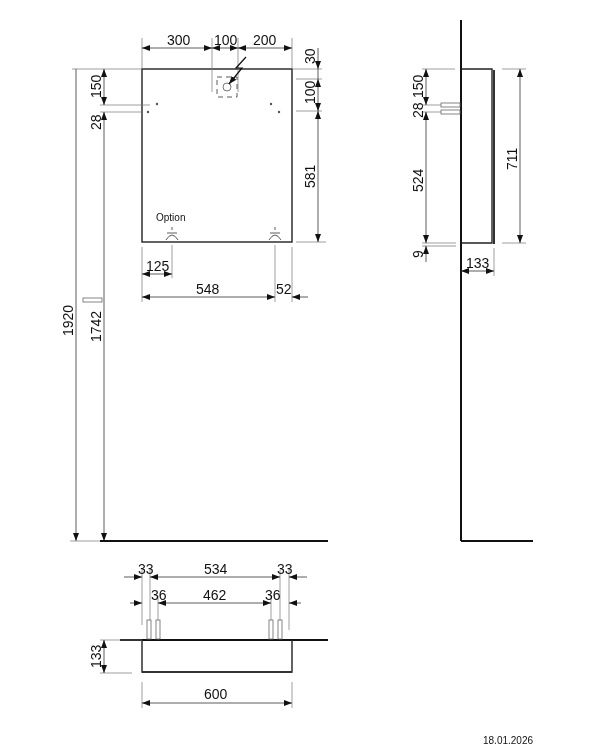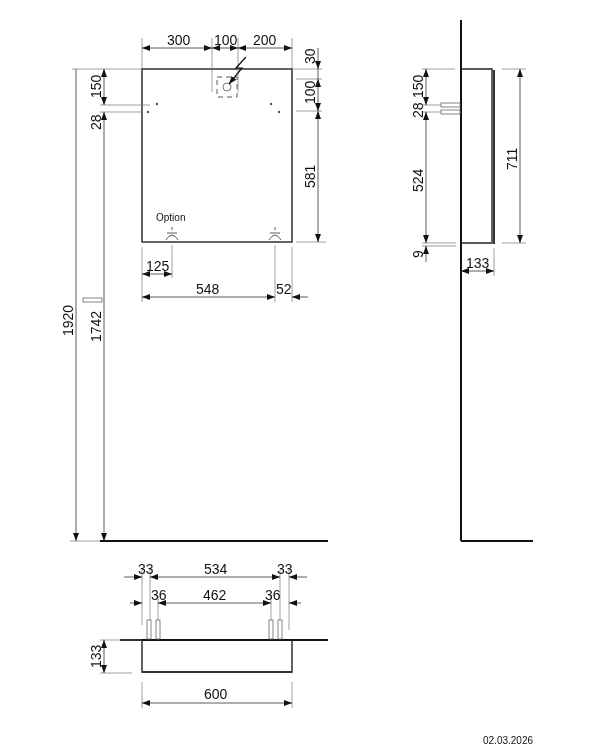--- a/index.html
+++ b/index.html
@@ -169,13 +169,13 @@
     <line x1="104" y1="640" x2="104" y2="673" class="ln" marker-start="url(#ahs)" marker-end="url(#ah)"></line>
     <text class="dim" transform="translate(101,668) rotate(-90)">133</text>
 
     <line x1="142" y1="682" x2="142" y2="708" class="ext"></line>
     <line x1="292" y1="682" x2="292" y2="708" class="ext"></line>
     <line x1="142" y1="703" x2="292" y2="703" class="ln" marker-start="url(#ahs)" marker-end="url(#ah)"></line>
     <text class="dim" x="204" y="699">600</text>
   </g>
 </svg>
 
-<div class="date">02.03.2026</div>
+<div class="date">18.01.2026</div>
 
 </body></html>

